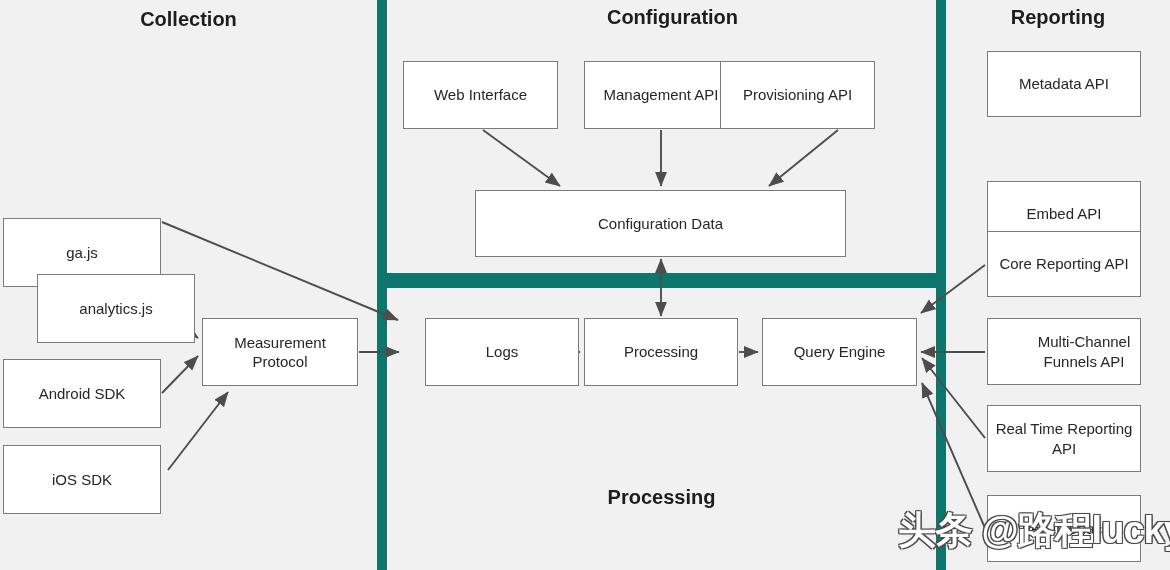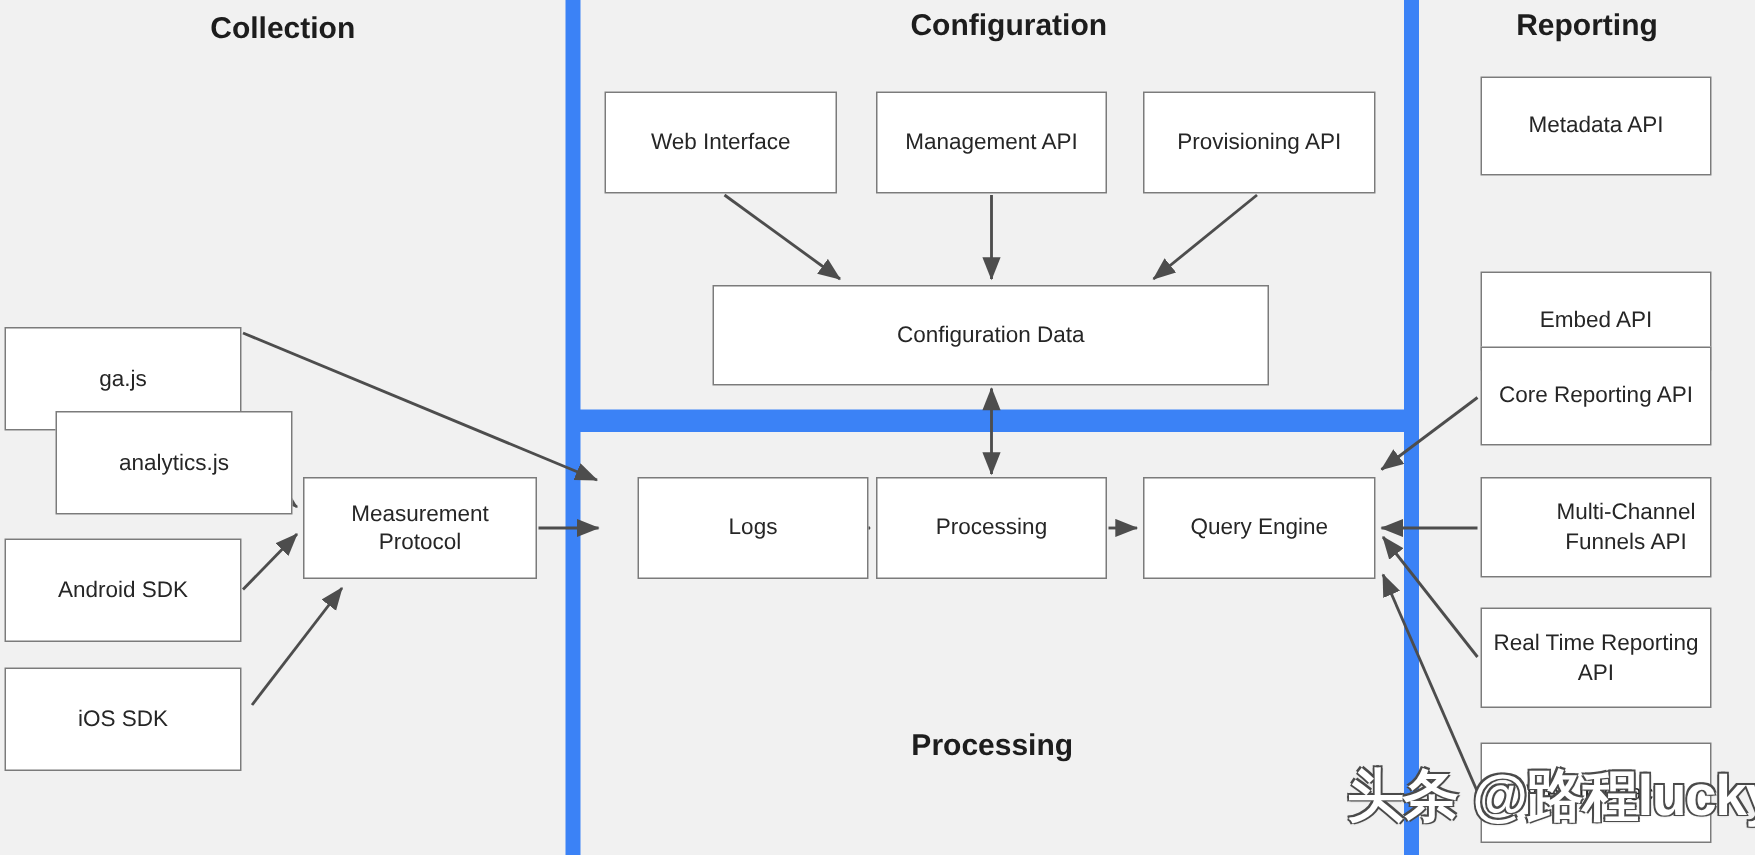--- a/index.html
+++ b/index.html
@@ -2,21 +2,21 @@
 <html><head>
 <meta charset="utf-8">
 <style>
   html,body{margin:0;padding:0;}
   body{
     width:1170px;height:570px;
     background:#ffffff;
     font-family:"Liberation Sans","DejaVu Sans",sans-serif;
     overflow:hidden;
   }
-  #stage{position:relative;width:1170px;height:570px;background:#3b82f6;}
+  #stage{position:relative;width:1170px;height:570px;background:#0f766e;}
 
   
   .panel{position:absolute;background:#f1f1f1;}
   #panel-collection{left:0;top:0;width:377px;height:570px;}
   #panel-configuration{left:387px;top:0;width:549px;height:273px;}
   #panel-processing{left:387px;top:288px;width:549px;height:282px;}
   #panel-reporting{left:946px;top:0;width:224px;height:570px;}
 
   .panel-title{
     position:absolute;
@@ -51,21 +51,21 @@
   
   #node-gajs        {left:3px;  top:188px;width:158px;height:69px;margin-top:30px;}
   #node-analyticsjs {left:3px;  top:274px;width:158px;height:69px;margin-left:34px;}
   #node-android-sdk {left:3px;  top:359px;width:158px;height:69px;}
   #node-ios-sdk     {left:3px;  top:445px;width:158px;height:69px;}
   #node-measurement-protocol{left:202px;top:318px;width:156px;height:68px;}
 
   
   #node-web-interface-config{left:403px;top:61px;width:155px;height:68px;}
   #node-management-api      {left:584px;top:61px;width:154px;height:68px;}
-  #node-provisioning-api    {left:762px;top:61px;width:155px;height:68px;}
+  #node-provisioning-api    {left:720px;top:61px;width:155px;height:68px;}
   #node-configuration-data  {left:475px;top:190px;width:371px;height:67px;}
 
   
   #node-logs        {left:403px;top:318px;width:154px;height:68px;margin-left:22px;}
   #node-processing  {left:584px;top:318px;width:154px;height:68px;}
   #node-query-engine{left:762px;top:318px;width:155px;height:68px;}
 
   
   #node-metadata-api       {left:987px;top:51px; width:154px;height:66px;}
   #node-embed-api          {left:987px;top:133px;width:154px;height:66px;margin-top:48px;}

